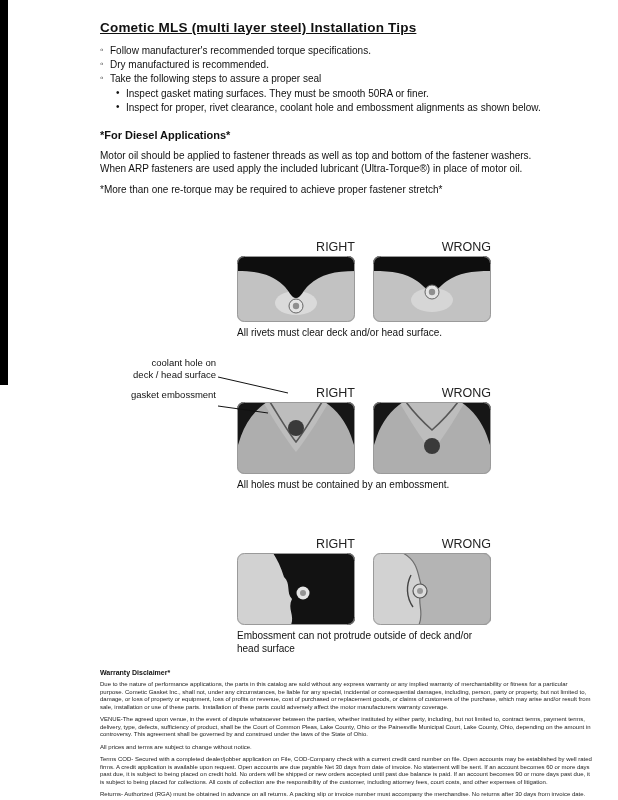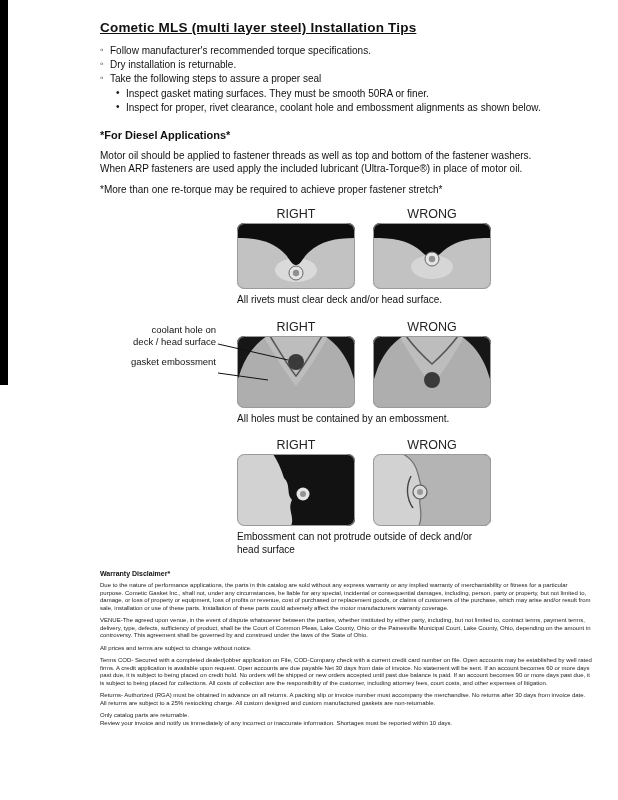--- a/index.html
+++ b/index.html
@@ -15,21 +15,21 @@
   .tip::before { content:"◦"; position:absolute; left:0; top:-1px; font-size:10px; }
   .subtip { position:relative; padding-left:10px; margin-left:16px; margin-bottom:1px; }
   .subtip::before { content:"•"; position:absolute; left:0; top:-1px; font-size:10px; }
 
   .diesel-heading { font-size:11px; font-weight:bold; margin-top:15px; margin-bottom:8px; }
   .para { font-size:10px; line-height:1.32; max-width:452px; margin-bottom:9px; }
   .note { font-size:10px; margin-top:3px; margin-bottom:4px; }
 
   .figures { margin-top:12px; }
   .fig-pair { display:flex; gap:18px; margin-left:137px; }
-  .fig-col { width:118px; text-align:center; }
+  .fig-col { width:118px; text-align:right;margin-top:33px; }
   .fig-label { font-size:12.5px; color:#222; margin-bottom:2px; }
   .fig-caption { font-size:10px; margin:5px 0 13px 137px; max-width:260px; line-height:1.25; }
   .fig-row { position:relative; }
   .callout { position:absolute; font-size:9.5px; line-height:1.25; text-align:right; width:116px; left:0; }
   .callout-1 { top:4px; }
   .callout-2 { top:36px; }
   .callout-overlay { position:absolute; left:0; top:0; pointer-events:none; }
   svg { display:block; }
 
   .warranty { margin-top:14px; max-width:492px; }
@@ -43,21 +43,21 @@
 <body>
 
 <div class="page">
   <div class="edge-bar"></div>
 
   <div class="content">
     <div class="doc-title">Cometic MLS (multi layer steel) Installation Tips</div>
 
     <div class="tips">
       <div class="tip">Follow manufacturer's recommended torque specifications.</div>
-      <div class="tip">Dry installation is returnable.</div>
+      <div class="tip">Dry manufactured is recommended.</div>
       <div class="tip">Take the following steps to assure a proper seal</div>
       <div class="subtip">Inspect gasket mating surfaces.  They must be smooth 50RA or finer.</div>
       <div class="subtip">Inspect for proper, rivet clearance, coolant hole and embossment alignments as shown below.</div>
     </div>
 
     <div class="diesel-heading">*For Diesel Applications*</div>
     <div class="para">Motor oil should be applied to fastener threads as well as top and bottom of the fastener washers. When ARP fasteners are used apply the included lubricant (Ultra-Torque®) in place of motor oil.</div>
     <div class="note">*More than one re-torque may be required to achieve proper fastener stretch*</div>
 
     <div class="figures">

